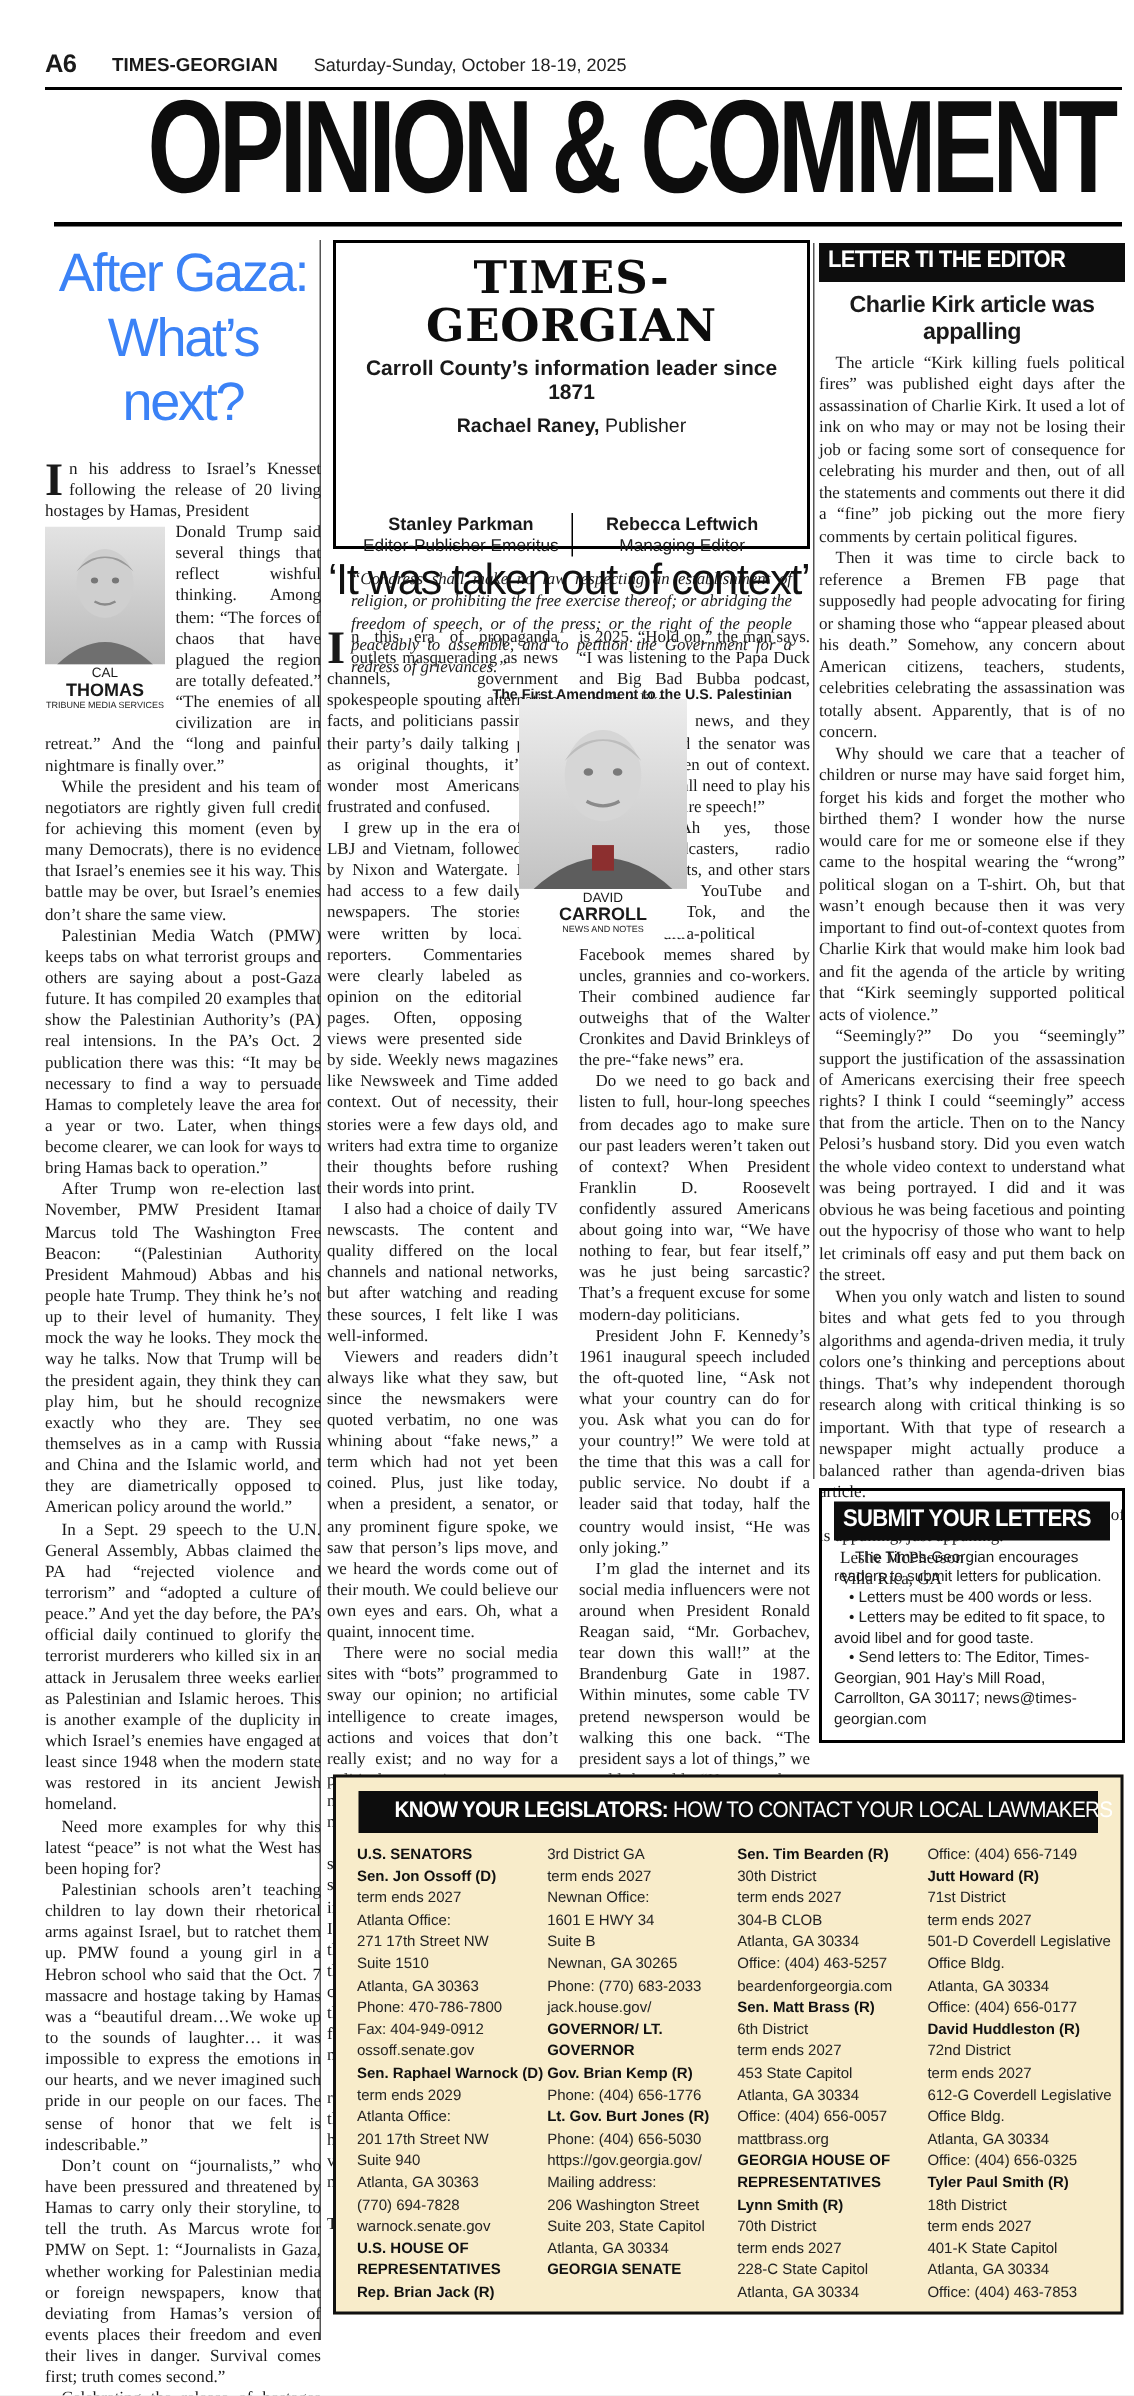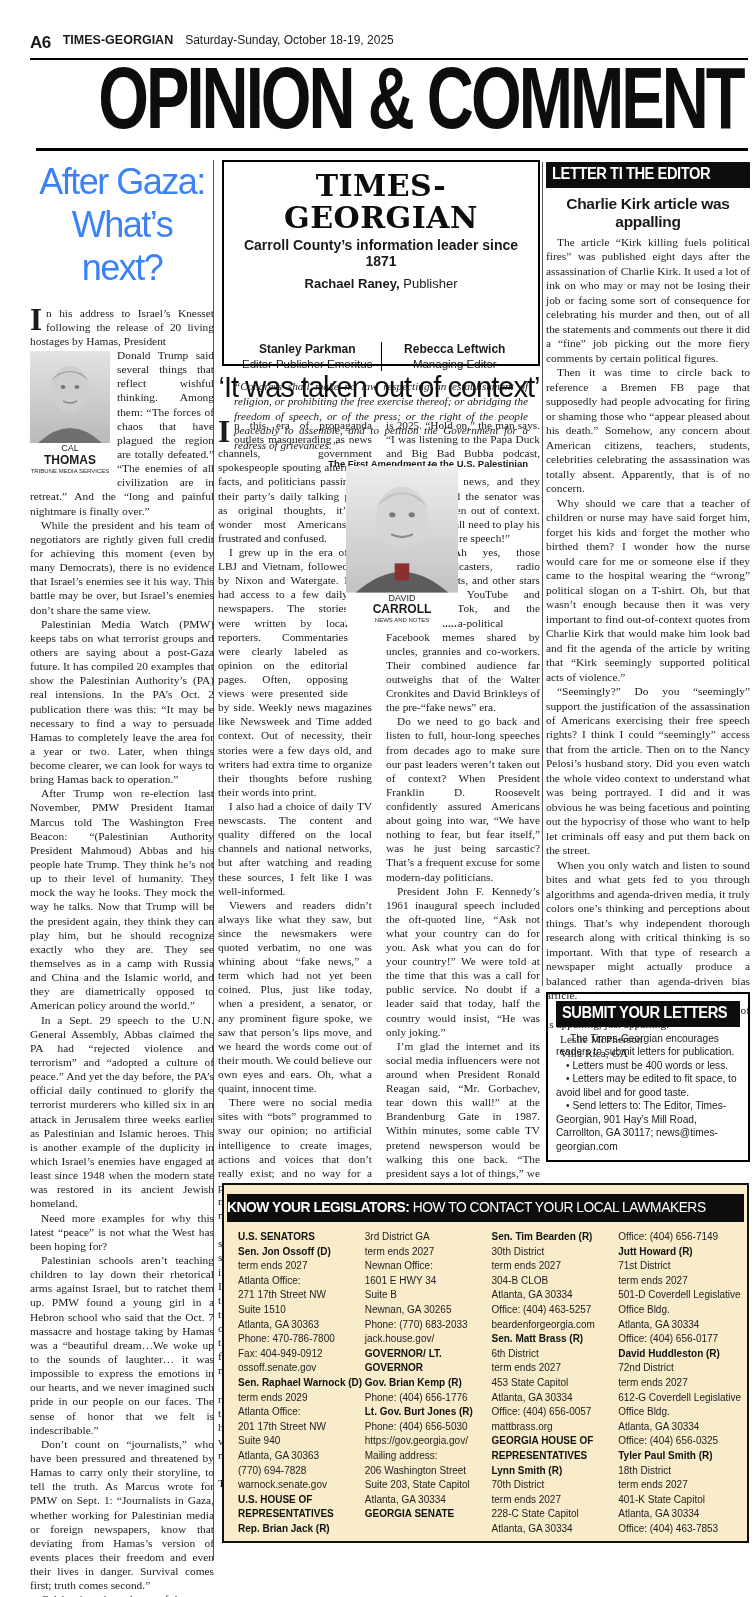--- a/index.html
+++ b/index.html
@@ -1,21 +1,21 @@
 <!DOCTYPE html>
 <html><head>
 <meta charset="utf-8">
 <style>
   html,body{margin:0;padding:0;background:#e8e8e8;}
   .page{position:relative;width:756px;height:1597px;background:#ffffff;margin:0 auto;
         font-family:"Liberation Sans",sans-serif;color:#1a1a1a;overflow:hidden;}
 
   
   .topstrip{position:absolute;left:30px;top:33px;width:718px;border-bottom:2px solid #000;
-            padding-bottom:5px;display:flex;align-items:flex-start;gap:12px;}
+            padding-bottom:5px;display:flex;align-items:center;gap:24px;}
   .pgnum{font-size:17px;font-weight:bold;letter-spacing:-0.5px;}
   .pname{font-size:12.5px;font-weight:bold;}
   .pdate{font-size:12px;color:#222;}
 
   .section-title{position:absolute;top:54px;left:0;width:756px;text-align:center;
                  font-size:88px;font-weight:bold;line-height:1.0;letter-spacing:-4px;
                  transform:scaleX(0.74);transform-origin:center;white-space:nowrap;color:#0d0d0d;}
   .rule-thick{position:absolute;top:148px;left:36px;width:712px;height:3px;background:#000;}
 
   .vrule{position:absolute;width:1px;background:#555;}
@@ -81,21 +81,21 @@
   
   .submit-box{position:absolute;left:546px;top:992px;width:204px;height:170px;border:2px solid #000;
               box-sizing:border-box;padding:7px 8px 12px;overflow:hidden;}
   .sb-text{font-size:10.2px;line-height:1.32;margin-top:5px;}
   .sb-intro{margin:0;text-indent:14px;}
   .sb-bullet{margin:0;text-indent:10px;}
 
   
   .leg-box{position:absolute;left:222px;top:1183px;width:527px;height:360px;background:#f8ecca;
            border:2px solid #111;box-sizing:border-box;}
-  .leg-bar{margin:9px 3px 4px;padding:4px 0 6px;}
+  .leg-bar{margin:9px 15px 4px;padding:4px 24px 6px;}
   .leg-bar .bar-inner{font-size:15px;font-weight:normal;}
   .leg-bar .b{font-weight:bold;}
   .leg-cols{display:flex;padding:4px 14px 0;gap:12px;}
   .leg-col{flex:1;min-width:0;}
   .leg-line{font-size:10px;line-height:14.6px;white-space:nowrap;margin:0;color:#222;}
   .leg-line.b{font-weight:bold;color:#111;}
 
   .avatar-svg{display:block;width:100%;height:auto;}
 </style>
 </head>

